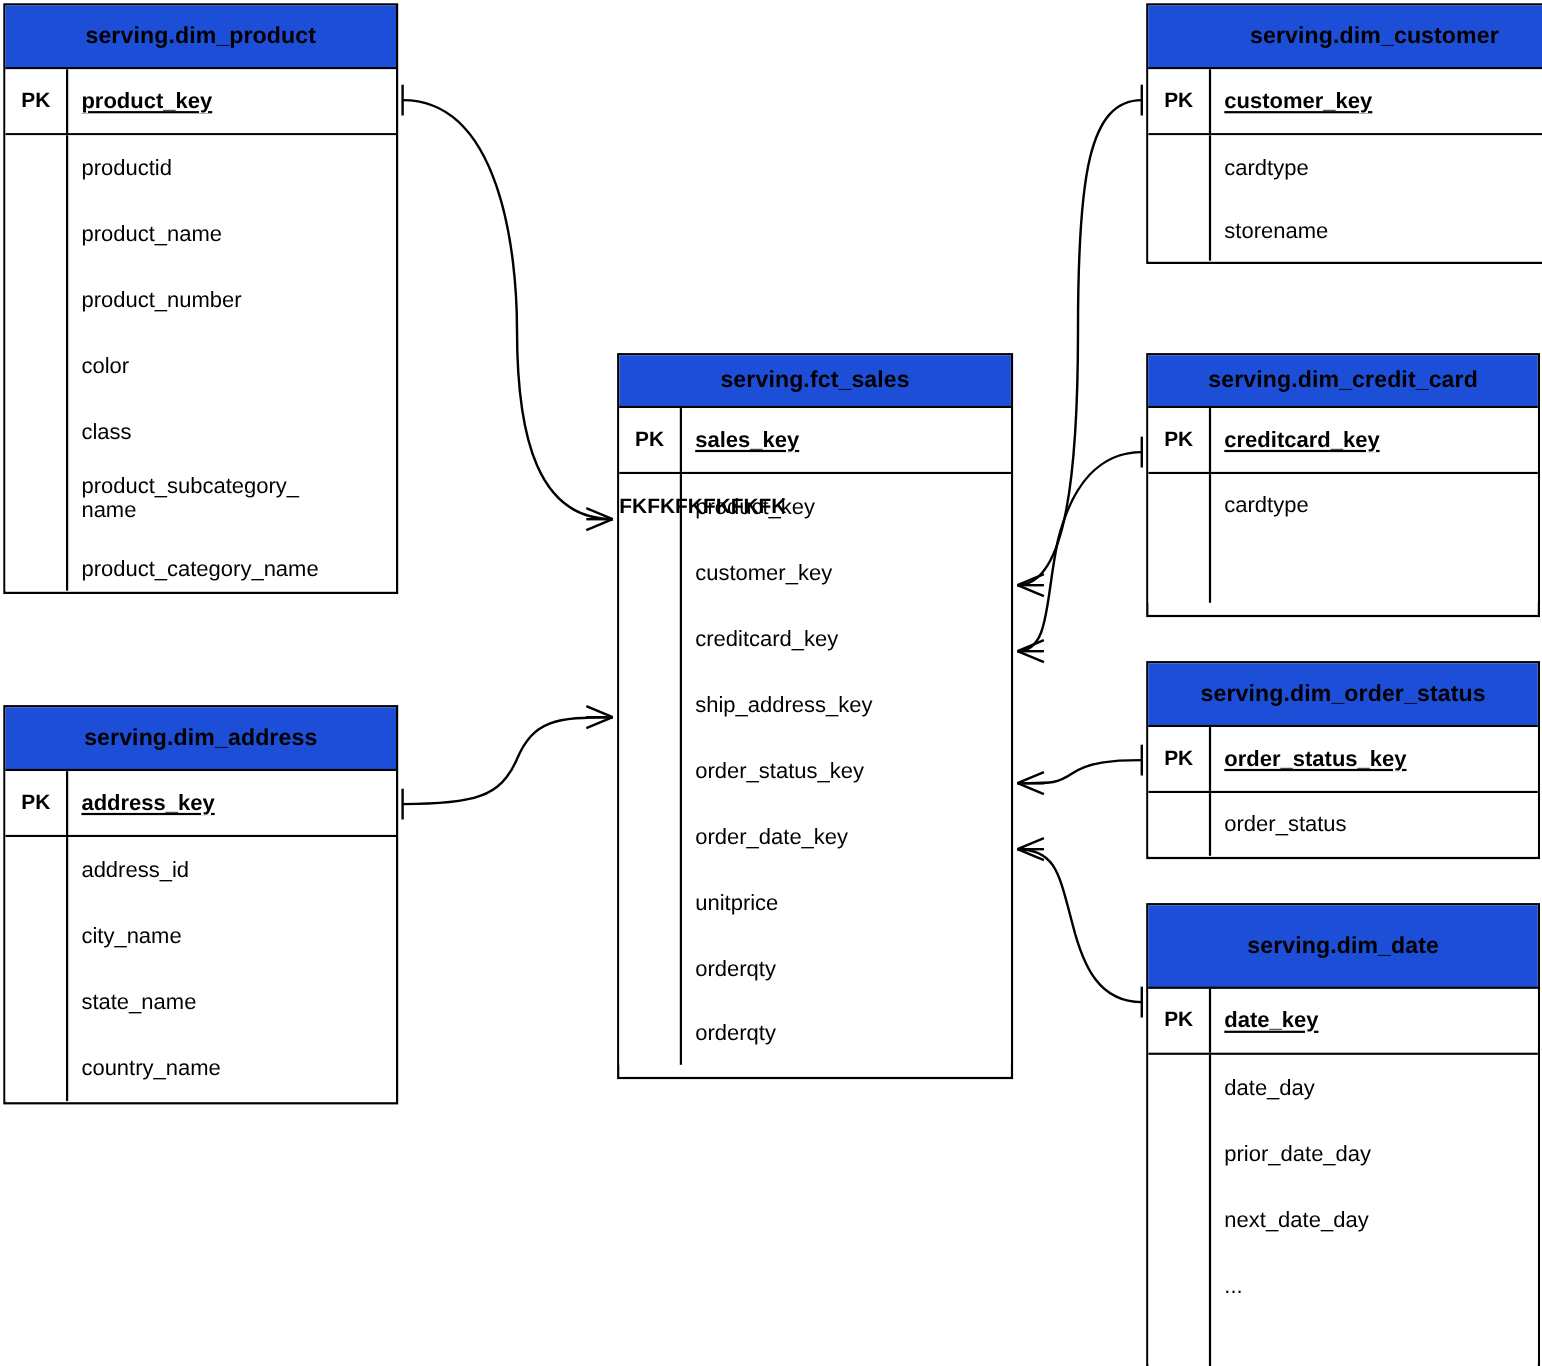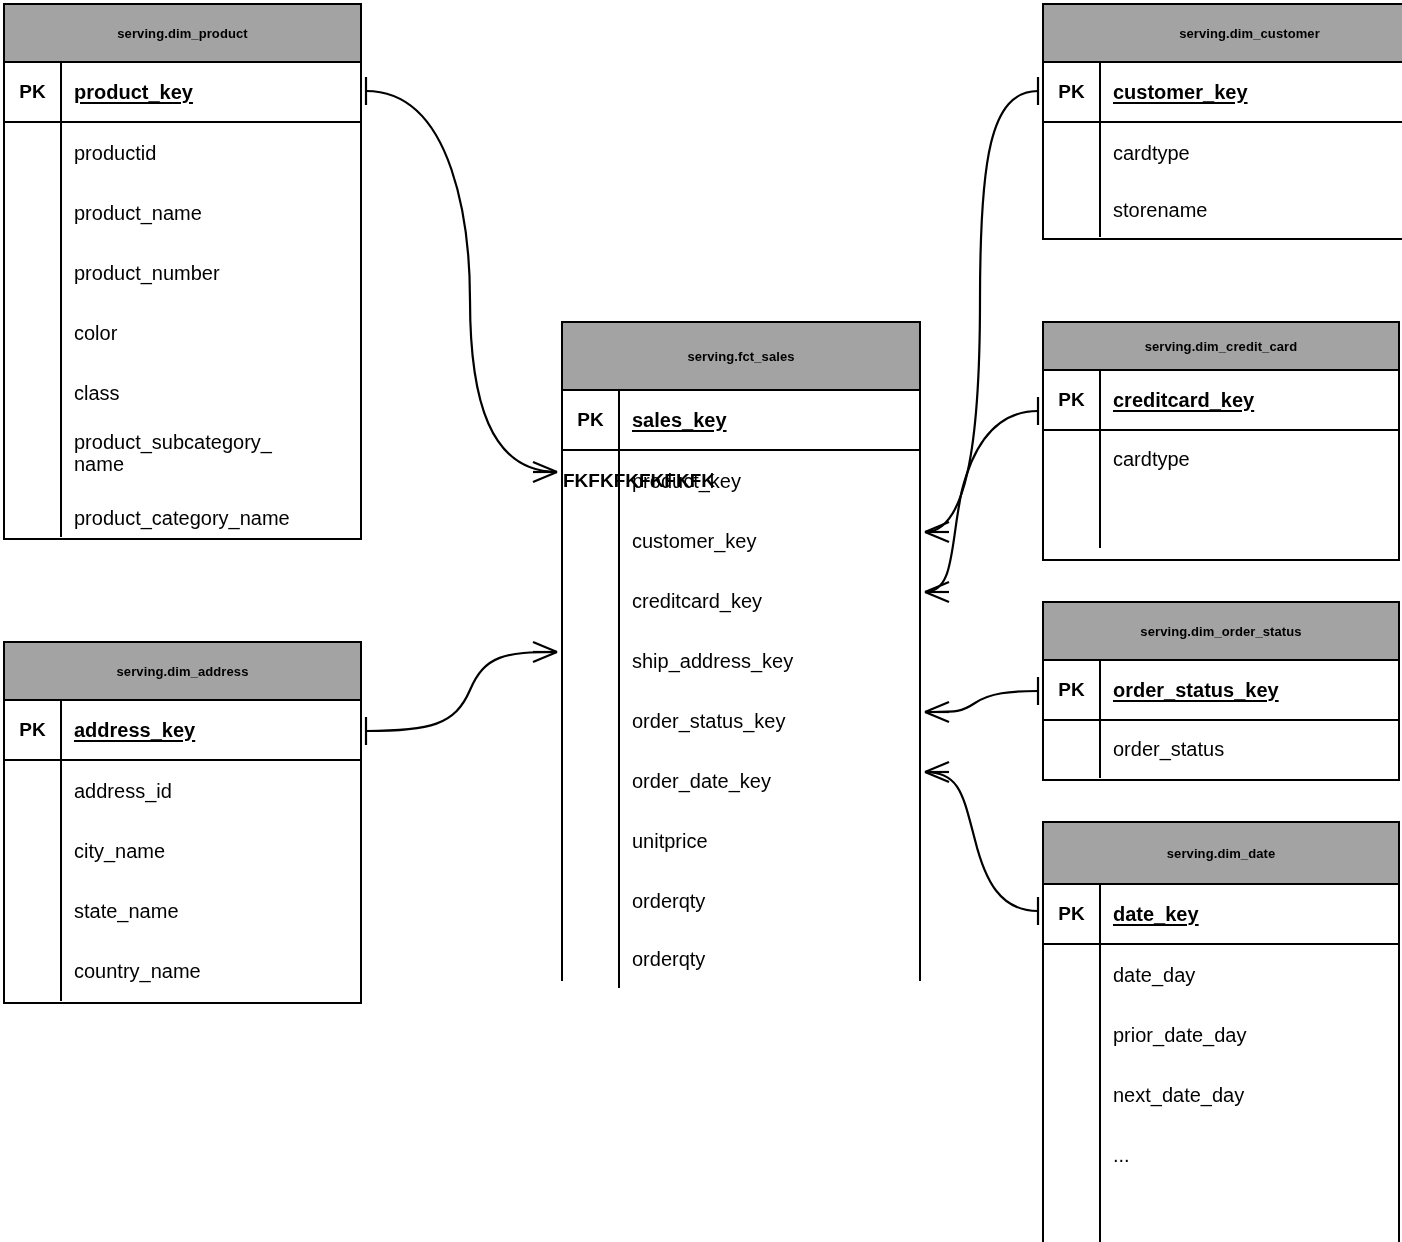--- a/index.html
+++ b/index.html
@@ -38,27 +38,27 @@
     position: absolute;
     box-sizing: border-box;
     border: 2.5px solid #000000;
     background: #ffffff;
     z-index: 10;
   }
   .ent-title {
     box-sizing: border-box;
     text-align: center;
     font-weight: bold;
-    font-size: 13px;
+    font-size: 21px;
     letter-spacing: 0.1px;
     display: flex;
     align-items: center;
     justify-content: center;
     border-bottom: 2.5px solid #000000;
-    background: #a3a3a3;
+    background: #1d4ed8;
   }
   .ent-pkrow {
     box-sizing: border-box;
     display: flex;
     align-items: center;
     border-bottom: 2.5px solid #000000;
     background: #ffffff;
   }
   .ent-body {
     box-sizing: border-box;
@@ -225,21 +225,21 @@
       <div class="namecol">
         <div class="namecell" style="height:60px;">address_id</div>
         <div class="namecell" style="height:60px;">city_name</div>
         <div class="namecell" style="height:60px;">state_name</div>
         <div class="namecell" style="height:60px;">country_name</div>
       </div>
     </div>
   </div>
 
   <div class="entity" style="left:561px; top:321px; width:360px; height:660px;">
-    <div class="ent-title" style="height:68px;">serving.fct_sales</div>
+    <div class="ent-title" style="height:48px;">serving.fct_sales</div>
     <div class="ent-pkrow" style="height:60px;">
       <div class="pk-key" style="width:57px;">PK</div>
       <div class="pk-name">sales_key</div>
     </div>
     <div class="ent-body" style="height:537px;">
       <div class="keycol" style="width:57px;">
         <div class="keycell" style="height:60px;">FK</div>
         <div class="keycell" style="height:60px;">FK</div>
         <div class="keycell" style="height:60px;">FK</div>
         <div class="keycell" style="height:60px;">FK</div>
@@ -308,21 +308,21 @@
       <div class="keycol" style="width:57px;">
         <div class="keycell" style="height:57px;"></div>
       </div>
       <div class="namecol">
         <div class="namecell" style="height:57px;">order_status</div>
       </div>
     </div>
   </div>
 
   <div class="entity" style="left:1042px; top:821px; width:358px; height:421px;">
-    <div class="ent-title" style="height:62px;">serving.dim_date</div>
+    <div class="ent-title" style="height:76px;">serving.dim_date</div>
     <div class="ent-pkrow" style="height:60px;">
       <div class="pk-key" style="width:57px;">PK</div>
       <div class="pk-name">date_key</div>
     </div>
     <div class="ent-body" style="height:300px;">
       <div class="keycol" style="width:57px;">
         <div class="keycell" style="height:60px;"></div>
         <div class="keycell" style="height:60px;"></div>
         <div class="keycell" style="height:60px;"></div>
         <div class="keycell" style="height:60px;"></div>

